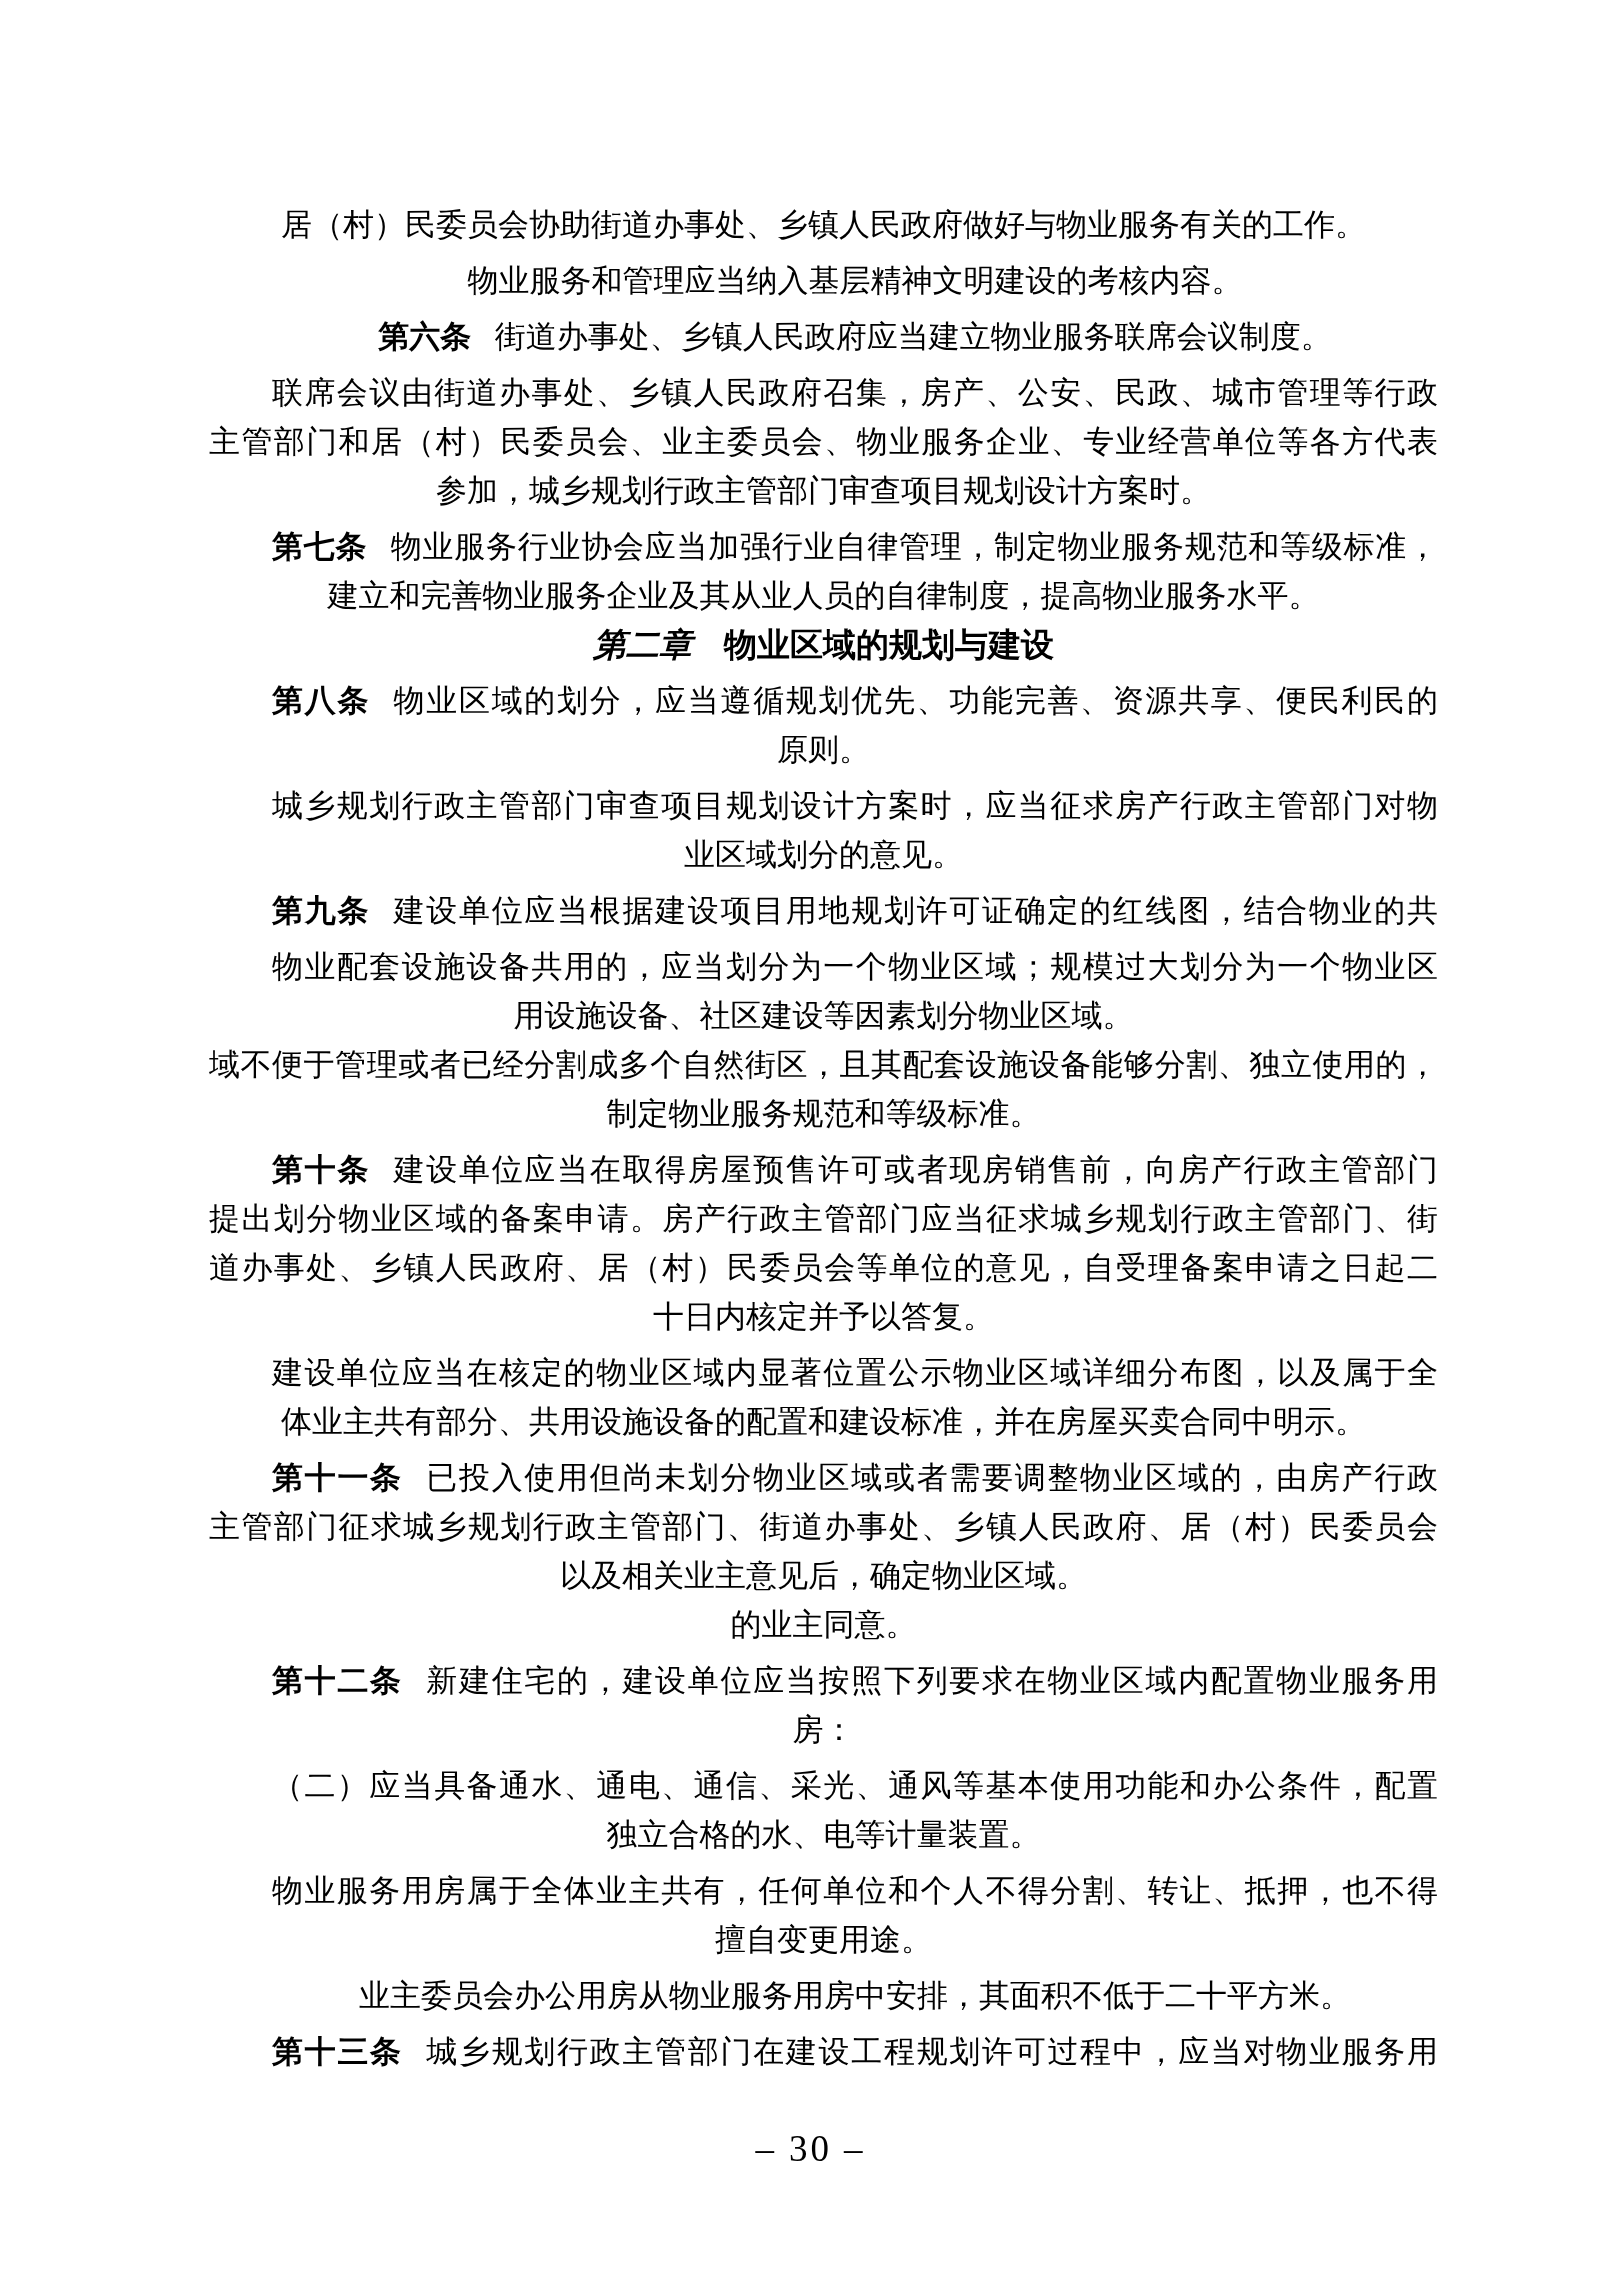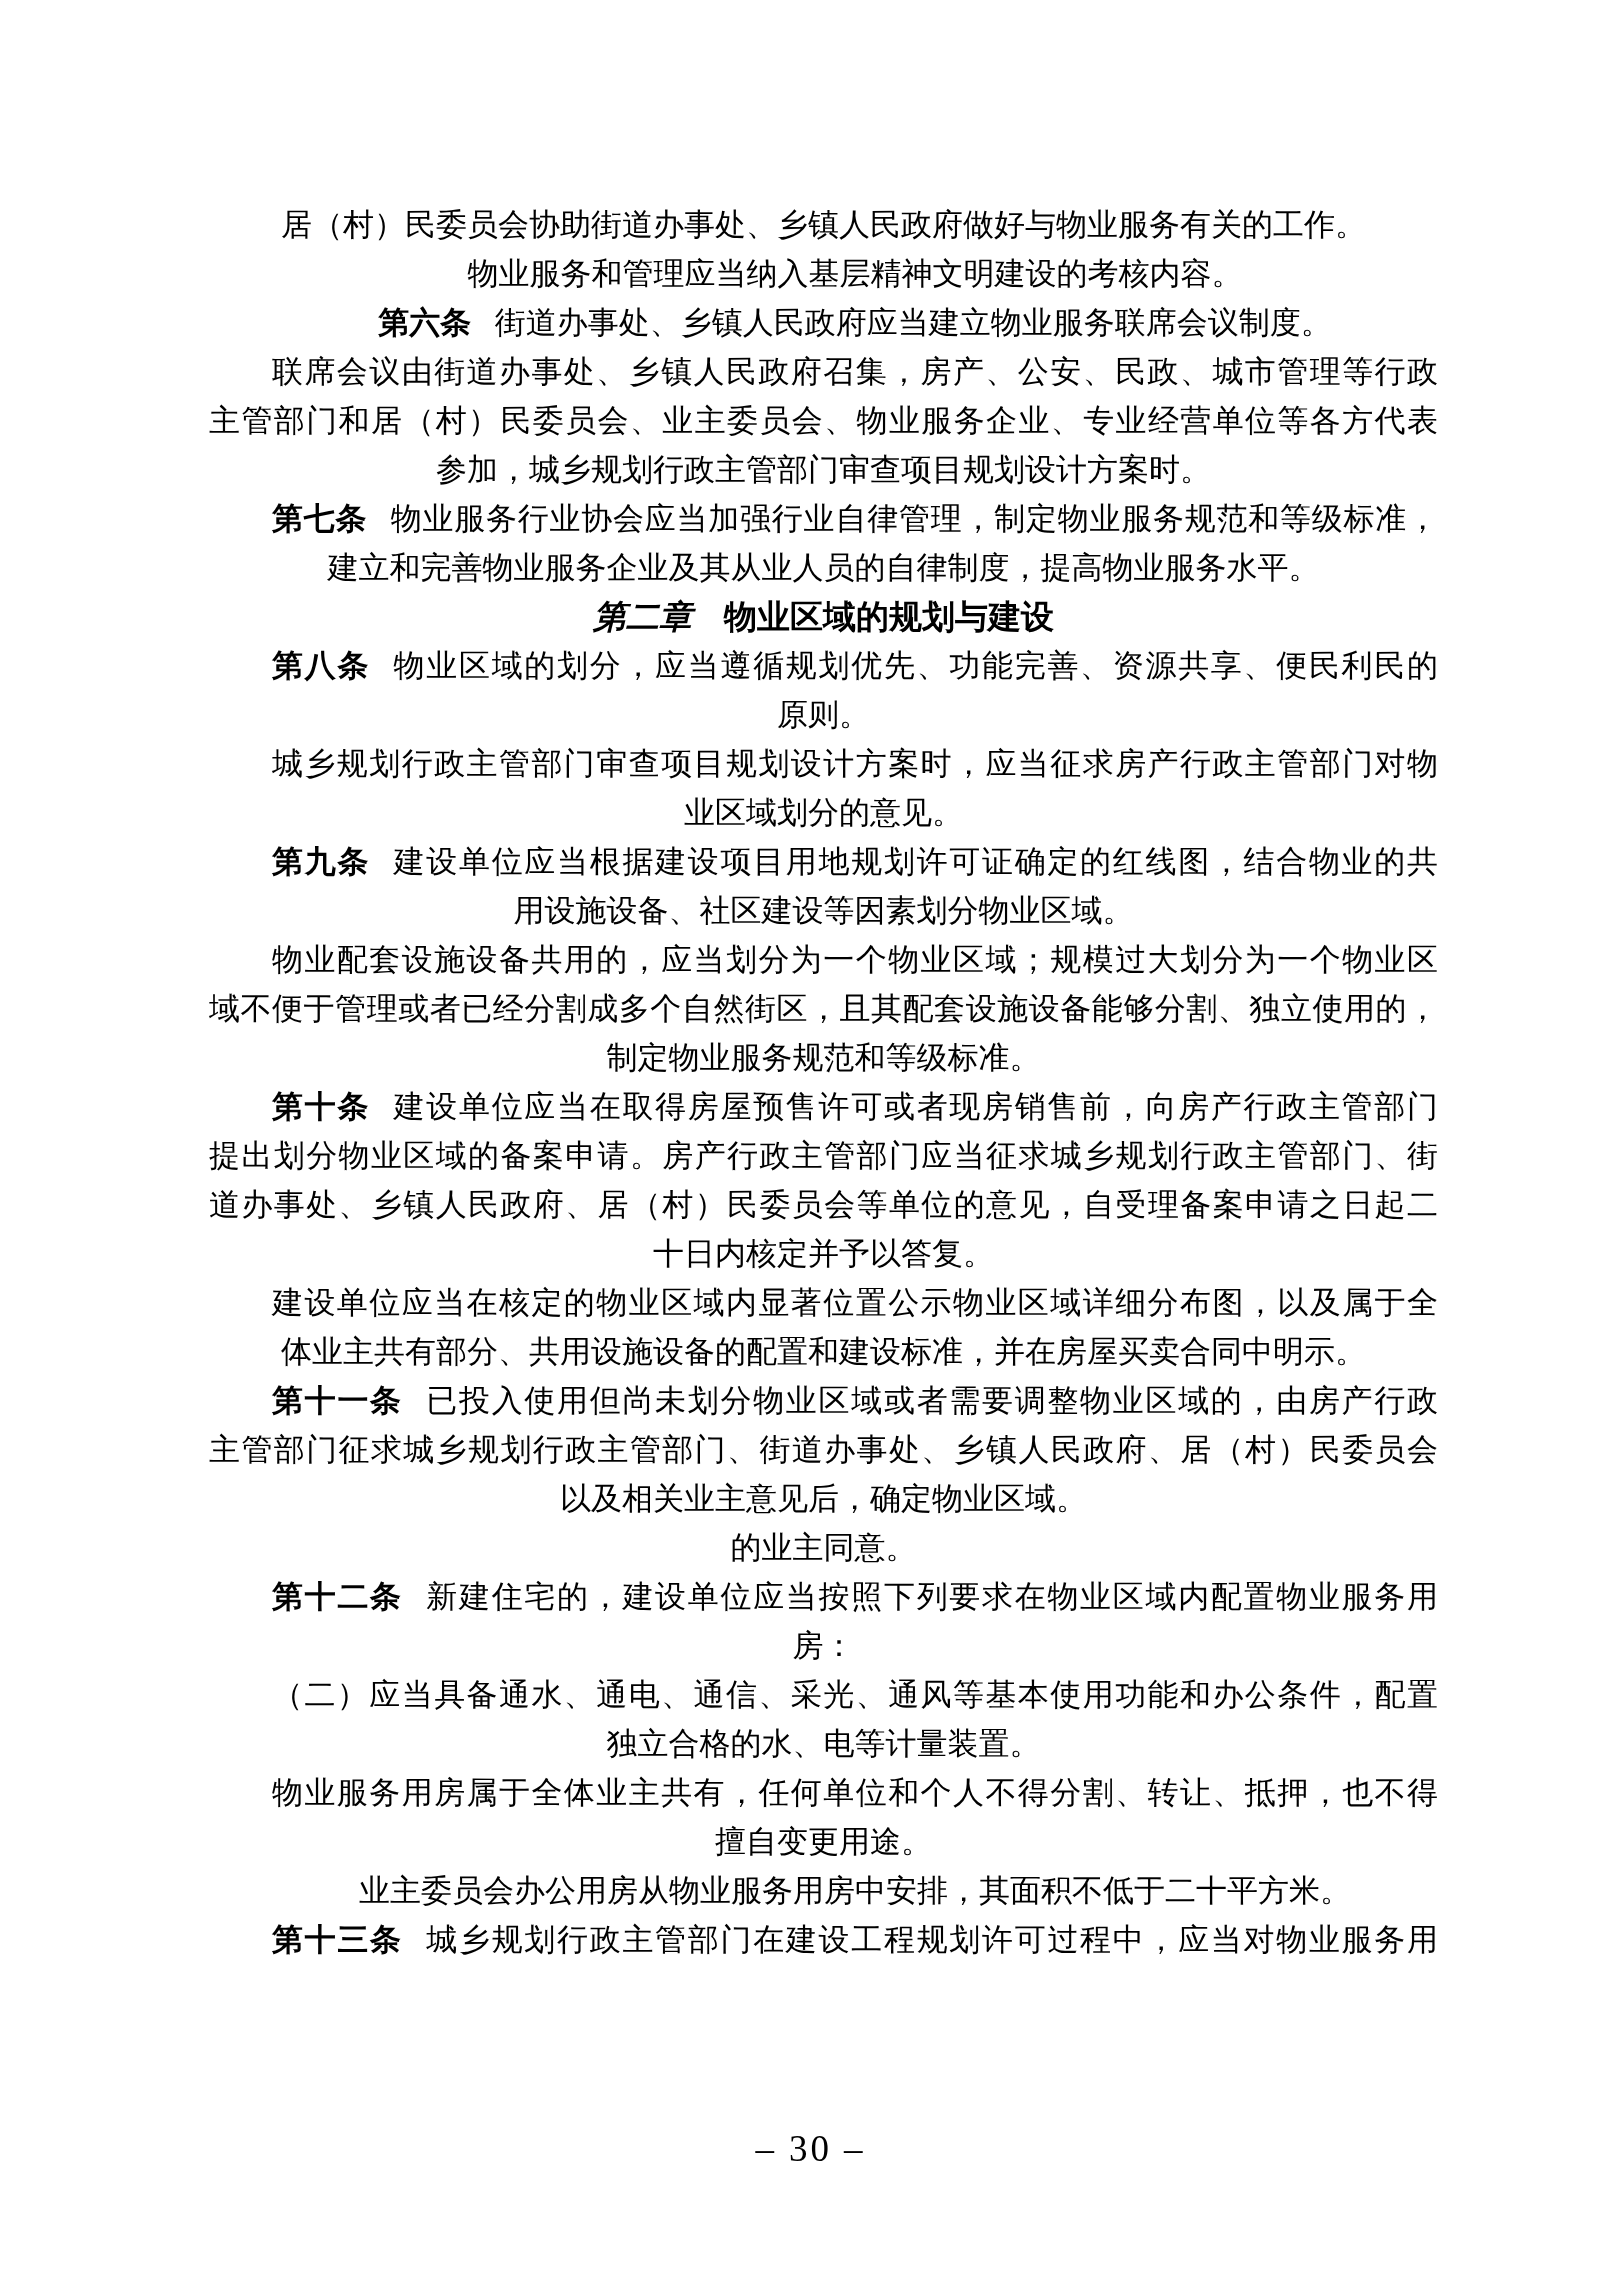--- a/index.html
+++ b/index.html
@@ -23,20 +23,21 @@
     width: 1229px;
     font-size: 31px;
     line-height: 49px;
   }
   .line {
     height: 49px;
     text-align: center;
   }
   .line.indent {
     text-indent: 63px;
+    margin-top: 7px;
   }
   .line.fill {
     text-align: justify;
     text-align-last: justify;
   }
   .line.chapter {
     text-align: center;
     text-align-last: center;
     font-weight: bold;
     font-family: "Liberation Sans", sans-serif;
@@ -73,22 +74,22 @@
       <div class="line fill">主管部门和居（村）民委员会、业主委员会、物业服务企业、专业经营单位等各方代表</div>
       <div class="line">参加，城乡规划行政主管部门审查项目规划设计方案时。</div>
       <div class="line indent fill"><span class="art">第七条</span>物业服务行业协会应当加强行业自律管理，制定物业服务规范和等级标准，</div>
       <div class="line">建立和完善物业服务企业及其从业人员的自律制度，提高物业服务水平。</div>
       <div class="line chapter"><span class="art">第二章</span>物业区域的规划与建设</div>
       <div class="line indent fill"><span class="art">第八条</span>物业区域的划分，应当遵循规划优先、功能完善、资源共享、便民利民的</div>
       <div class="line">原则。</div>
       <div class="line indent fill">城乡规划行政主管部门审查项目规划设计方案时，应当征求房产行政主管部门对物</div>
       <div class="line">业区域划分的意见。</div>
       <div class="line indent fill"><span class="art">第九条</span>建设单位应当根据建设项目用地规划许可证确定的红线图，结合物业的共</div>
+      <div class="line indent fill">物业配套设施设备共用的，应当划分为一个物业区域；规模过大划分为一个物业区</div>
       <div class="line">用设施设备、社区建设等因素划分物业区域。</div>
-      <div class="line indent fill">物业配套设施设备共用的，应当划分为一个物业区域；规模过大划分为一个物业区</div>
       <div class="line fill">域不便于管理或者已经分割成多个自然街区，且其配套设施设备能够分割、独立使用的，</div>
       <div class="line">制定物业服务规范和等级标准。</div>
       <div class="line indent fill"><span class="art">第十条</span>建设单位应当在取得房屋预售许可或者现房销售前，向房产行政主管部门</div>
       <div class="line fill">提出划分物业区域的备案申请。房产行政主管部门应当征求城乡规划行政主管部门、街</div>
       <div class="line fill">道办事处、乡镇人民政府、居（村）民委员会等单位的意见，自受理备案申请之日起二</div>
       <div class="line">十日内核定并予以答复。</div>
       <div class="line indent fill">建设单位应当在核定的物业区域内显著位置公示物业区域详细分布图，以及属于全</div>
       <div class="line">体业主共有部分、共用设施设备的配置和建设标准，并在房屋买卖合同中明示。</div>
       <div class="line indent fill"><span class="art">第十一条</span>已投入使用但尚未划分物业区域或者需要调整物业区域的，由房产行政</div>
       <div class="line fill">主管部门征求城乡规划行政主管部门、街道办事处、乡镇人民政府、居（村）民委员会</div>

